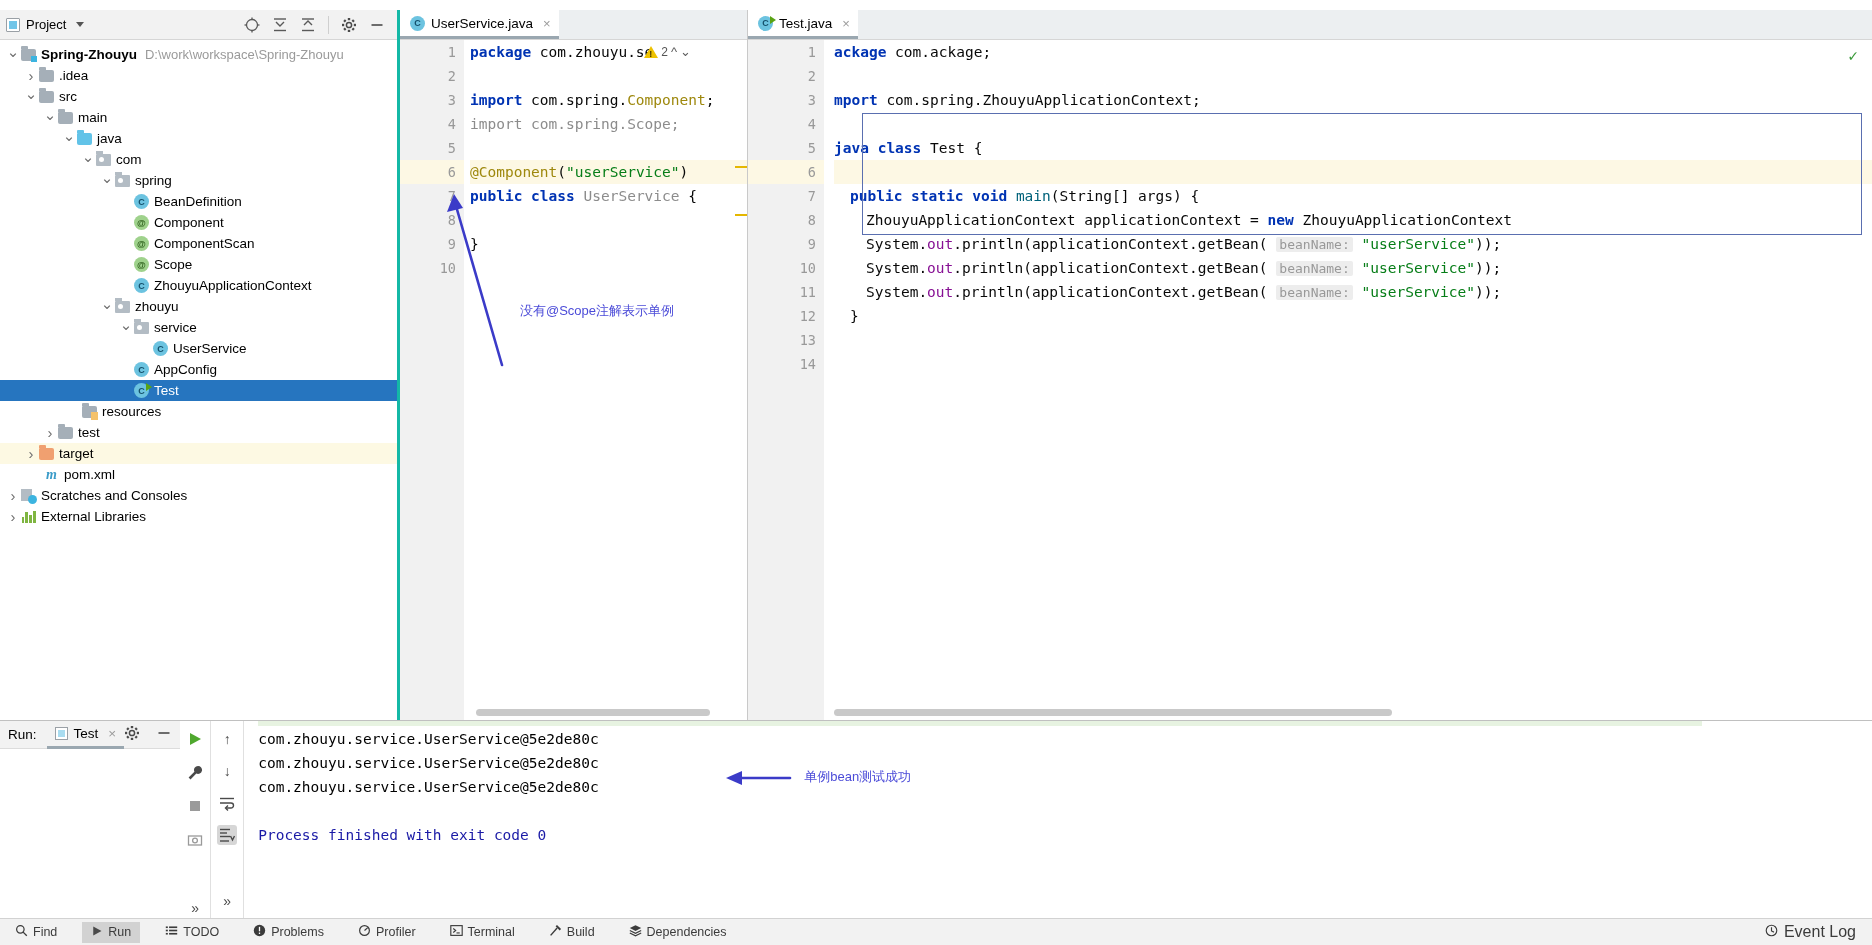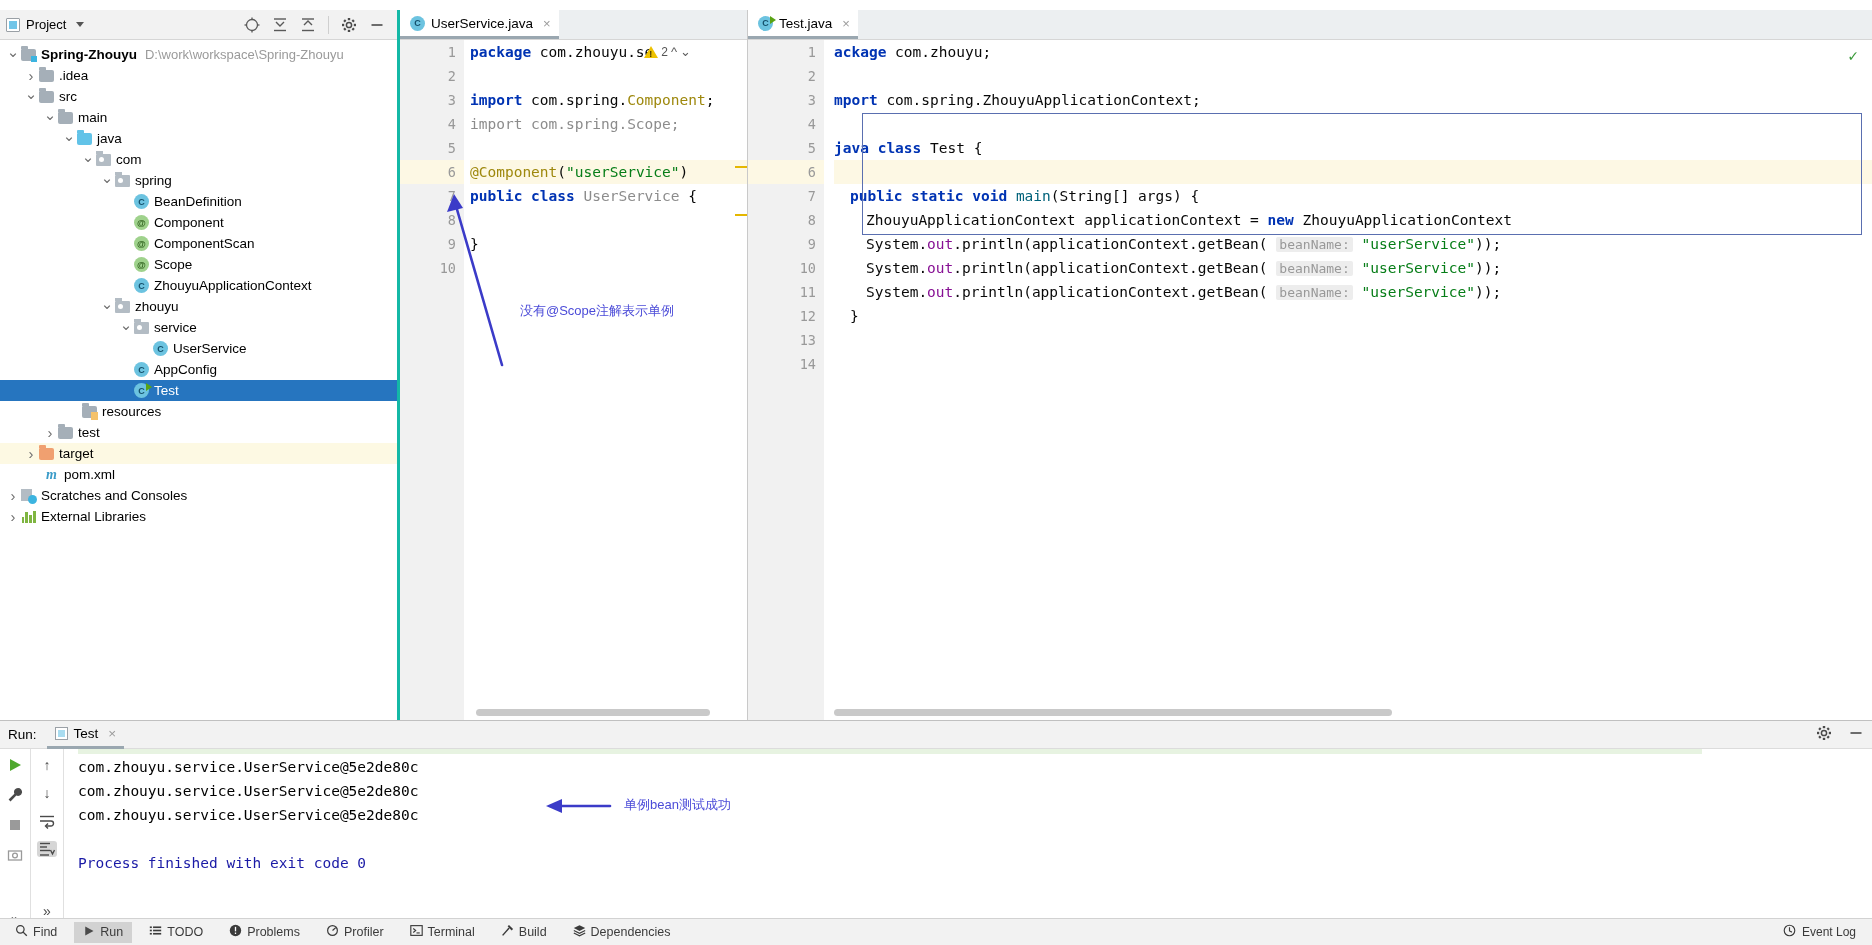--- a/index.html
+++ b/index.html
@@ -101,21 +101,21 @@
   .chev { color: #5c5c5c; font-size: 13px; }
   .okcheck { position: absolute; right: 14px; top: 6px; color: #3a9a3a; font-size: 16px; font-weight: bold; }
 
   .selbox { position: absolute; border: 1px solid #5a6fb0; left: 50px; top: 72px; right: -400px; height: 120px; pointer-events: none; }
 
   .mark-yellow { position: absolute; right: 0; width: 12px; height: 2px; background: #e5b700; }
 
   .hscroll { position: absolute; bottom: 2px; height: 7px; background: #c9c9c9; border-radius: 4px; }
 
   
-  .runpanel { flex: 1 1 auto; display: flex; flex-direction: column; border-top: 1px solid #c0c0c0; background: #ffffff; min-height: 0; }
+  .runpanel { flex: 1 1 auto; display: flex; flex-direction: row; border-top: 1px solid #c0c0c0; background: #ffffff; min-height: 0; }
   .run-header { height: 28px; display: flex; align-items: center; background: #f2f2f2; border-bottom: 1px solid #dcdcdc; padding: 0 8px; }
   .run-label { font-size: 13.5px; color: #000; margin-right: 10px; }
   .run-tab { display: flex; align-items: center; gap: 6px; font-size: 13.5px; padding: 0 8px; height: 28px; border-bottom: 3px solid #9aa7b0; }
   .run-tab .ticon { width: 13px; height: 13px; border: 1px solid #9aa0a6; background:#fff; position: relative; }
   .run-tab .ticon::after { content:""; position:absolute; left:2px; top:2px; right:2px; bottom:2px; background:#a9dcf0; }
   .run-hdr-right { margin-left: auto; display: flex; align-items: center; gap: 16px; color: #5a5a5a; }
 
   .run-body { flex: 1 1 auto; display: flex; min-height: 0; }
   .run-gutter { width: 30px; flex: 0 0 30px; display: flex; flex-direction: column; align-items: center; padding-top: 8px; gap: 14px; background: #ffffff; }
   .run-gutter2 { width: 34px; flex: 0 0 34px; display: flex; flex-direction: column; align-items: center; padding-top: 8px; gap: 12px; background: #ffffff; border-left: 1px solid #e0e0e0; border-right: 1px solid #e0e0e0; }
@@ -124,24 +124,24 @@
   .console { flex: 1 1 auto; padding: 6px 0 0 14px; font-family: "DejaVu Sans Mono", monospace; font-size: 14.5px; position: relative; overflow: hidden; }
   .cons-top { position:absolute; left:14px; top:0; right:170px; height:5px; background:#e7f3e1; }
   .cline { height: 24px; line-height: 24px; color: #000; white-space: pre; }
   .cline.blue { color: #1a1aa6; }
 
   
   .anno { position: absolute; color: #4b4bd8; font-size: 13px; font-family: "Liberation Sans", sans-serif; white-space: nowrap; }
   .arrow-svg { position: absolute; pointer-events: none; }
 
   
-  .statusbar { height: 27px; flex: 0 0 27px; background: #f2f2f2; border-top: 1px solid #d2d2d2; display: flex; align-items: center; padding: 0 6px; gap: 8px; }
+  .statusbar { height: 27px; flex: 0 0 27px; background: #f2f2f2; border-top: 1px solid #d2d2d2; display: flex; align-items: center; padding: 0 6px; gap: 16px; }
   .sbitem { display: flex; align-items: center; gap: 5px; font-size: 12.5px; color: #3b3b3b; padding: 0 9px; height: 21px; }
   .sbitem.active { background: #d2d2d2; }
-  .sb-right { margin-left: auto; display: flex; align-items: center; gap: 6px; padding-right: 10px; font-size: 12px; color: #3b3b3b; }
+  .sb-right { margin-left: auto; display: flex; align-items: center; gap: 6px; padding-right: 10px; font-size: 16px; color: #3b3b3b; }
 </style>
 </head>
 <body>
 
 <div class="app">
 
   <div class="topstrip"></div>
 
   <div class="body">
     <div class="upper">
@@ -482,21 +482,21 @@
               <div class="gln">7</div>
               <div class="gln">8</div>
               <div class="gln">9</div>
               <div class="gln">10</div>
               <div class="gln">11</div>
               <div class="gln">12</div>
               <div class="gln">13</div>
               <div class="gln">14</div>
             </div>
             <div class="code" style="padding-left:10px;">
-              <div class="cl"><span class="kw">ackage </span><span class="plain">com.zhouyu;</span></div>
+              <div class="cl"><span class="kw">ackage </span><span class="plain">com.ackage;</span></div>
               <div class="cl"></div>
               <div class="cl"><span class="kw">mport </span><span class="plain">com.spring.ZhouyuApplicationContext;</span></div>
               <div class="cl"></div>
               <div class="cl"><span class="kw">java class </span><span class="plain">Test {</span></div>
               <div class="cl hl"></div>
               <div class="cl" style="padding-left:16px;"><span class="kw">public static void </span><span class="mname">main</span><span class="plain">(</span><span class="plain">String[] args) {</span></div>
               <div class="cl" style="padding-left:32px;"><span class="plain">ZhouyuApplicationContext applicationContext = </span><span class="kw">new </span><span class="plain">ZhouyuApplicationContext</span></div>
               <div class="cl" style="padding-left:32px;"><span class="plain">System.</span><span class="fld-c">out</span><span class="plain">.println(applicationContext.getBean( </span><span class="hint">beanName:</span><span class="plain"> </span><span class="str">"userService"</span><span class="plain">));</span></div>
               <div class="cl" style="padding-left:32px;"><span class="plain">System.</span><span class="fld-c">out</span><span class="plain">.println(applicationContext.getBean( </span><span class="hint">beanName:</span><span class="plain"> </span><span class="str">"userService"</span><span class="plain">));</span></div>
               <div class="cl" style="padding-left:32px;"><span class="plain">System.</span><span class="fld-c">out</span><span class="plain">.println(applicationContext.getBean( </span><span class="hint">beanName:</span><span class="plain"> </span><span class="str">"userService"</span><span class="plain">));</span></div>

